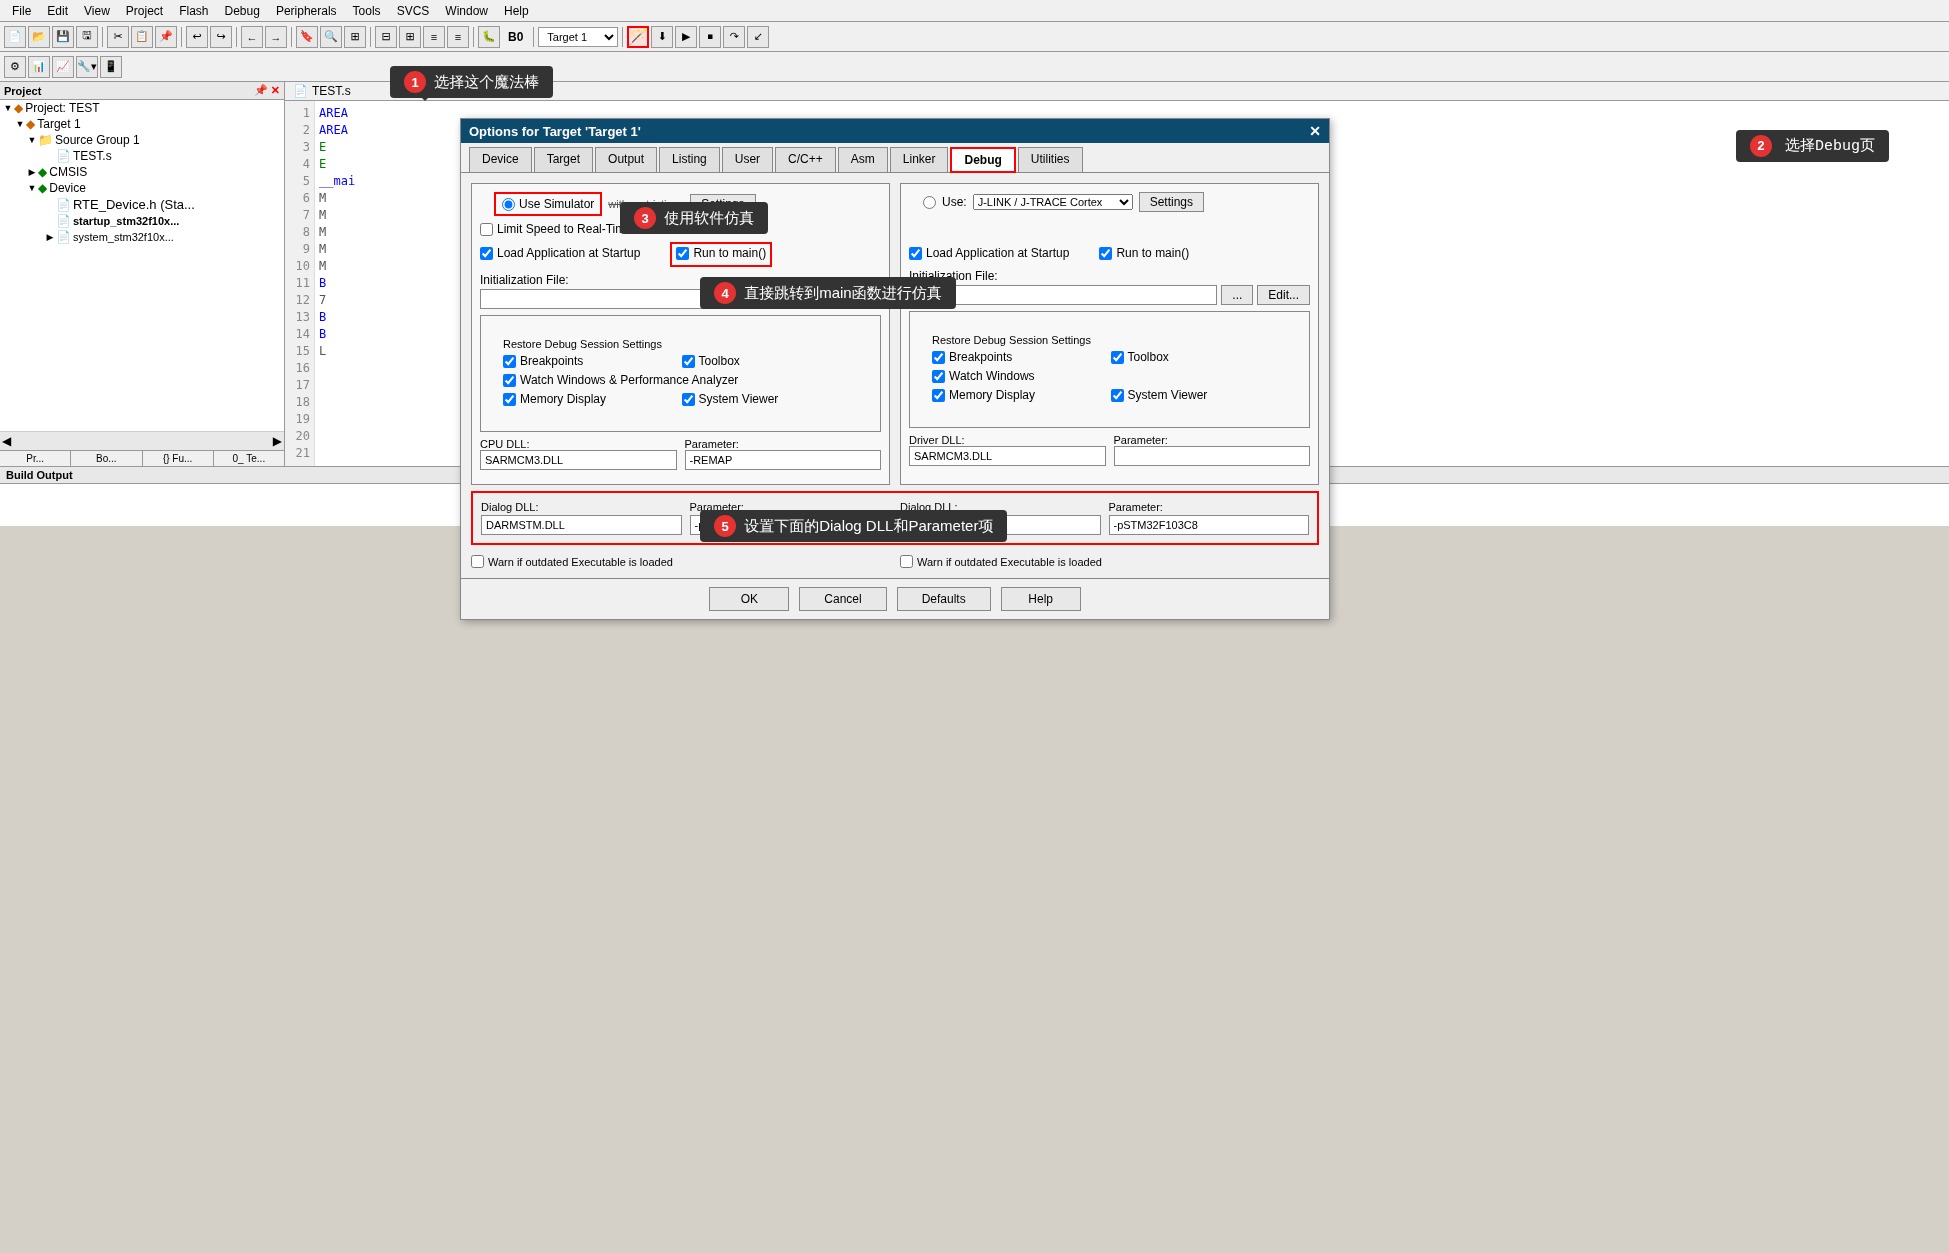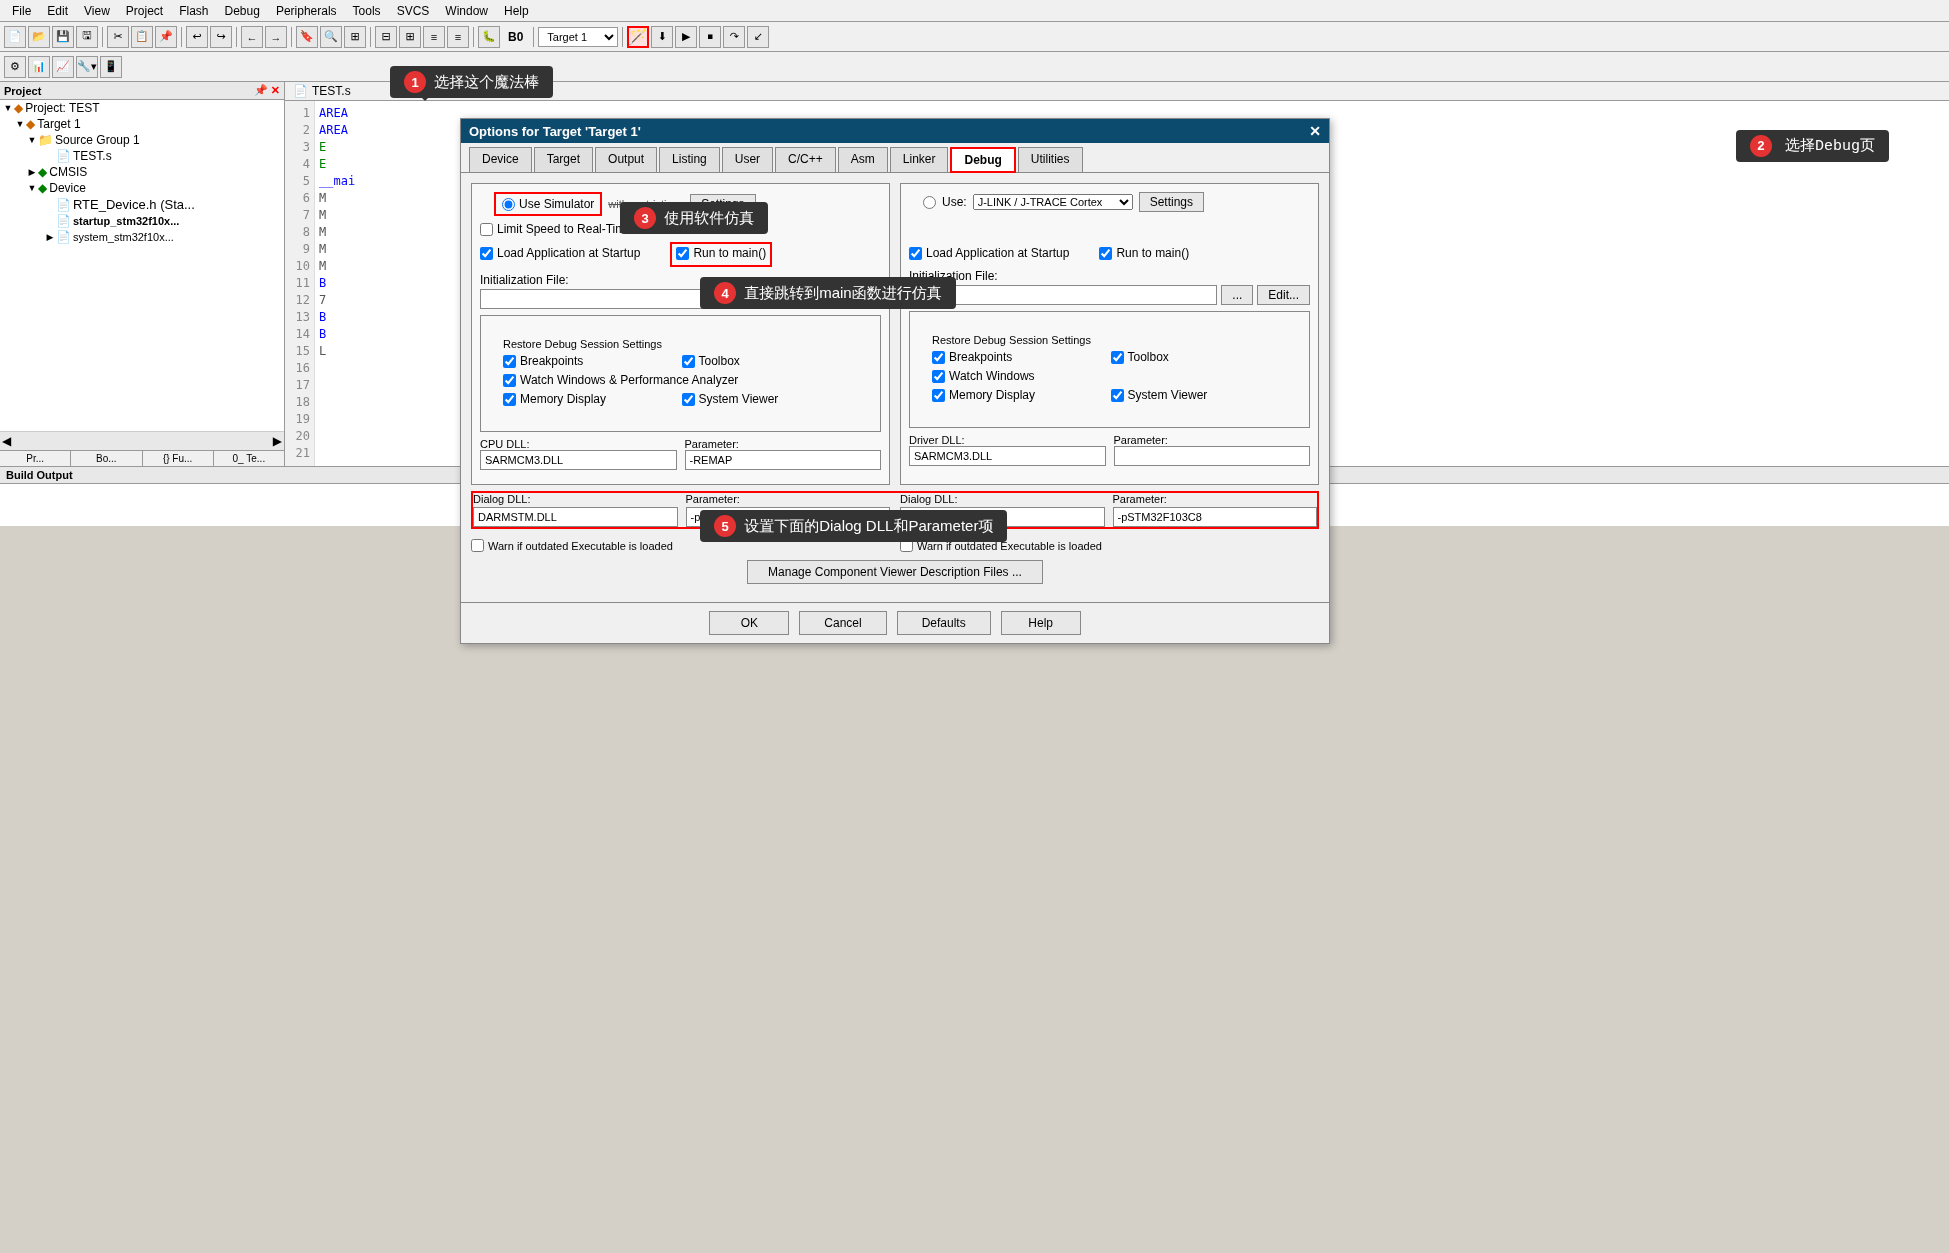--- a/index.html
+++ b/index.html
@@ -59,21 +59,21 @@
     .dialog-section { display: flex; gap: 10px; }
     .dialog-half { flex: 1; border: 1px solid #888; padding: 8px; background: #f8f8f8; }
     .section-row { display: flex; align-items: center; gap: 6px; margin-bottom: 6px; padding-left: 14px; }
     .radio-label { display: flex; align-items: center; gap: 4px; font-size: 12px; }
     .settings-btn { padding: 2px 10px; border: 1px solid #888; background: #e8e8e8; cursor: pointer; font-size: 12px; }
     .checkbox-row { display: flex; align-items: center; gap: 4px; font-size: 12px; margin-bottom: 3px; }
     .restore-group { border: 1px solid #888; padding: 22px; margin: 6px 0; }
     .restore-title { font-size: 11px; margin-bottom: 4px; }
     .restore-grid { display: grid; grid-template-columns: 1fr 1fr; gap: 2px; }
     .dll-input { height: 20px; border: 1px solid #888; padding: 0 4px; font-size: 11px; width: 100%; background: white; }
-    .dialog-bottom-box { border: 2px solid red; margin-top: 6px; }
+    .dialog-bottom-box { border: 2px solid red; padding: 8px; margin-top: 6px; }
     .bottom-dll-row { display: flex; gap: 10px; }
     .bottom-dll-half { flex: 1; }
     .bottom-dll-item { display: flex; flex-direction: column; gap: 2px; flex: 1; }
     .warn-row { display: flex; align-items: center; gap: 4px; font-size: 11px; margin-top: 6px; }
     .manage-btn-row { display: flex; justify-content: center; margin: 8px 0; }
     .manage-btn { padding: 4px 20px; border: 1px solid #888; background: #e8e8e8; cursor: pointer; font-size: 12px; }
     .dialog-footer { display: flex; justify-content: center; gap: 10px; padding: 8px; border-top: 1px solid #888; }
     .footer-btn { padding: 4px 24px; border: 1px solid #888; background: #e8e8e8; cursor: pointer; font-size: 12px; min-width: 80px; }
 
     
@@ -490,23 +490,20 @@
         <div class="warn-row" style="flex:1;">
           <input type="checkbox" style="">
           <span>Warn if outdated Executable is loaded</span>
         </div>
         <div class="warn-row" style="flex:1;">
           <input type="checkbox" style="">
           <span>Warn if outdated Executable is loaded</span>
         </div>
       </div>
 
-      <div class="manage-btn-row">
-        <button class="manage-btn">Manage Component Viewer Description Files ...</button>
-      </div>
     </div>
 
     <div class="dialog-footer">
       <button class="footer-btn">OK</button>
       <button class="footer-btn">Cancel</button>
       <button class="footer-btn">Defaults</button>
       <button class="footer-btn">Help</button>
     </div>
   </div>
 

